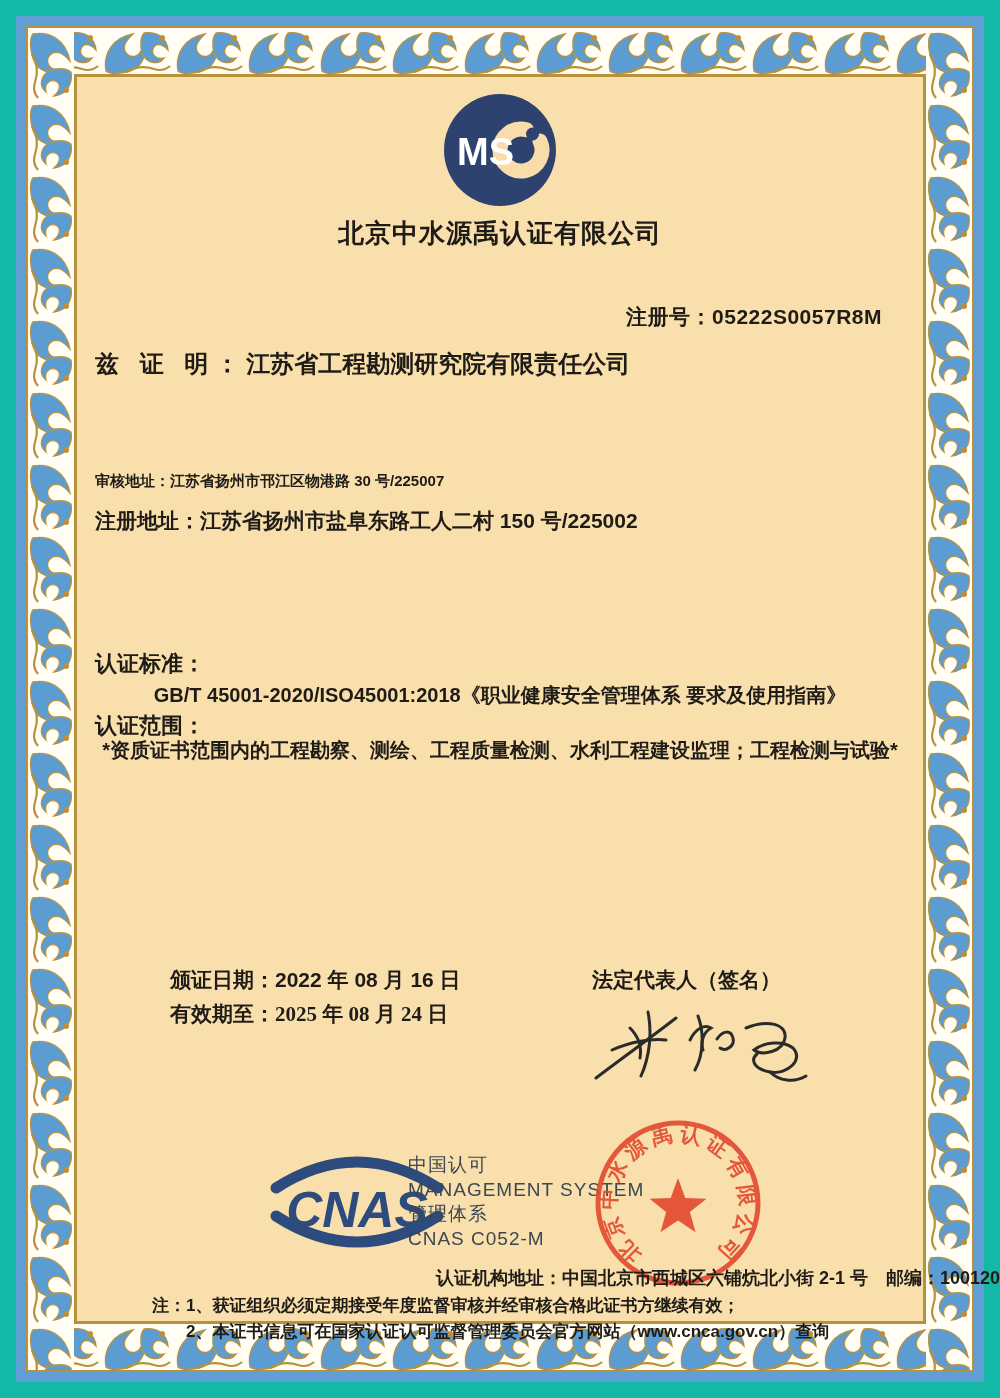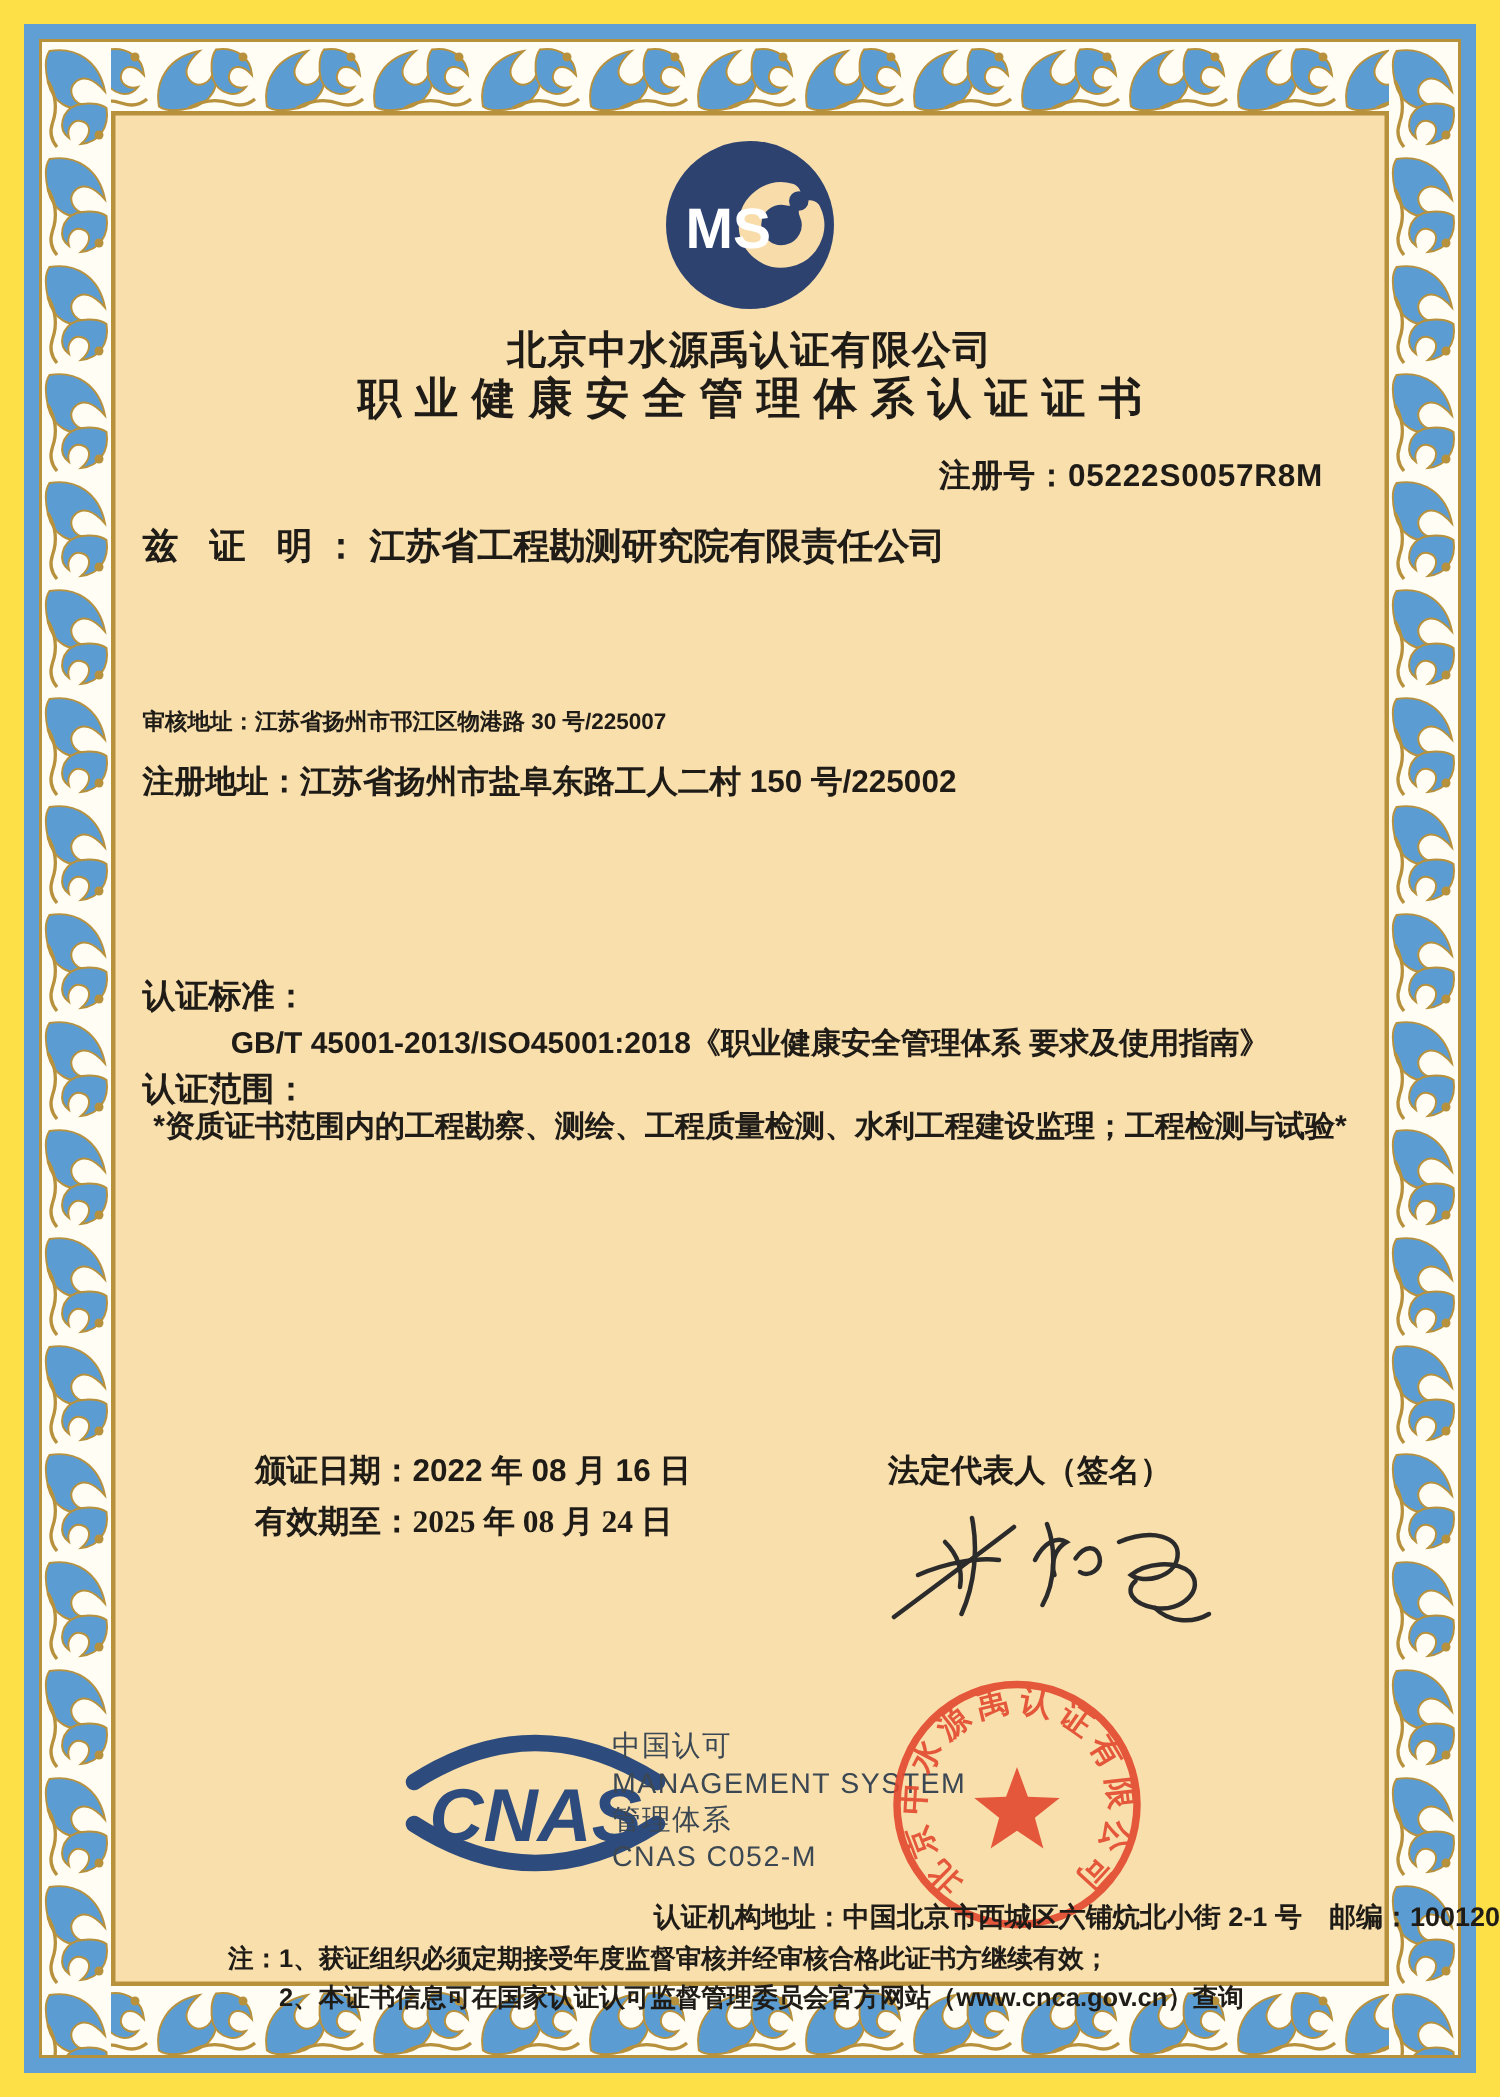--- a/index.html
+++ b/index.html
@@ -2,21 +2,21 @@
 <html><head>
 <meta charset="utf-8">
 <style>
   * { margin:0; padding:0; box-sizing:border-box; }
   html,body { background:#ffffff; }
   body { font-family:"Liberation Sans", sans-serif; }
 
   .cert {
     position:relative;
     width:1000px; height:1398px;
-    background:#fde047;           
+    background:#14b8a6;           
     overflow:hidden;
   }
   .frame-blue {
     position:absolute; inset:16px;
     background:#5f9fd3;           
   }
   .frame-white {
     position:absolute; inset:26px;
     background:#fffdf4;           
     border:2px solid #b8913d;
@@ -127,39 +127,38 @@
   <div class="content">
 
     <svg class="abs" style="left:440px;top:90px" width="120" height="120" viewBox="0 0 120 120">
       <circle cx="60" cy="60" r="56" fill="#2e4270"></circle>
       <path d="M 86.4 39.7 A 21 21 0 1 0 100 51.1" stroke="#f8dcaa" stroke-width="15" fill="none" stroke-linecap="round"></path>
       <circle cx="92.5" cy="44" r="6.5" fill="#2e4270"></circle>
       <text x="17" y="75" font-size="38" font-weight="bold" fill="#ffffff" font-family="Liberation Sans, sans-serif">MS</text>
     </svg>
 
     <div class="abs issuer">北京中水源禹认证有限公司</div>
-    <div class="abs cert-title">职业健康安全管理体系认证证书</div>
 
     <div class="abs regno">
       <span>注册号：</span><span>05222S0057R8M</span>
     </div>
 
     <div class="abs certify">
       <span class="lbl">兹 证 明：</span><span>江苏省工程勘测研究院有限责任公司</span>
     </div>
 
     <div class="abs addr1">
       <span>审核地址：</span><span>江苏省扬州市邗江区物港路 30 号/225007</span>
     </div>
     <div class="abs addr2">
       <span>注册地址：</span><span>江苏省扬州市盐阜东路工人二村 150 号/225002</span>
     </div>
 
     <div class="abs std-label">认证标准：</div>
-    <div class="abs std-text">GB/T 45001-2013/ISO45001:2018《职业健康安全管理体系 要求及使用指南》</div>
+    <div class="abs std-text">GB/T 45001-2020/ISO45001:2018《职业健康安全管理体系 要求及使用指南》</div>
     <div class="abs scope-label">认证范围：</div>
     <div class="abs scope-text">*资质证书范围内的工程勘察、测绘、工程质量检测、水利工程建设监理；工程检测与试验*</div>
 
     <div class="abs issue-date">
       <span>颁证日期：</span><span>2022 年 08 月 16 日</span>
     </div>
     <div class="abs valid-date">
       <span>有效期至：</span><span>2025 年 08 月 24 日</span>
     </div>
     <div class="abs rep-label">法定代表人（签名）</div>

